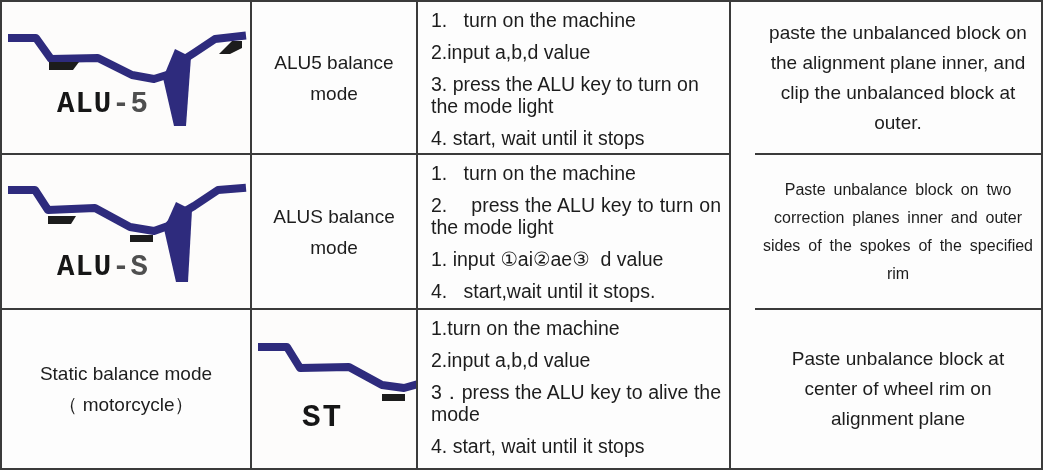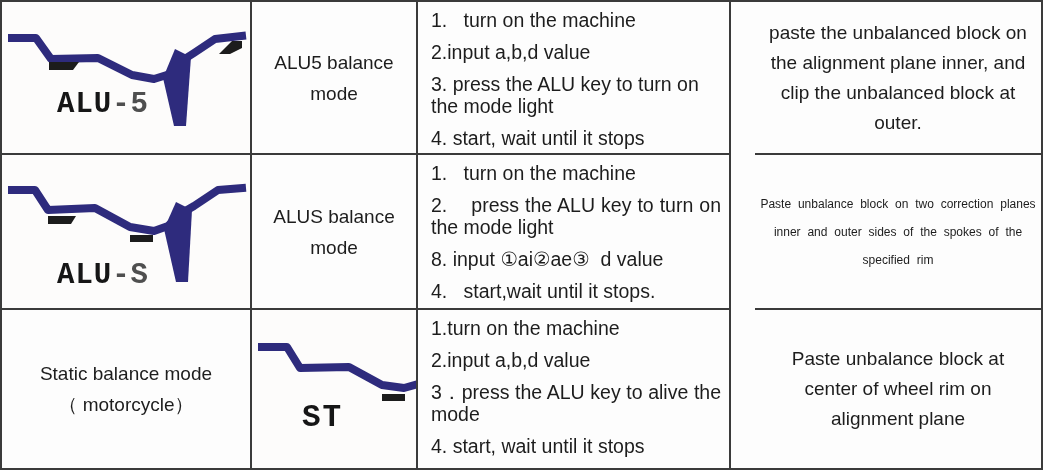--- a/index.html
+++ b/index.html
@@ -34,21 +34,21 @@
 
   
   .stepscell{padding:4px 8px 1px 13px;}
   .step{margin:10px 0 0;font-size:19.5px;line-height:22px;white-space:pre-wrap;}
   .step:first-child{margin-top:3px;}
   .just{text-align:justify;}
 
   
   .desccell{display:flex;justify-content:center;align-items:center;text-align:center;margin-left:24px;}
   .desc{font-size:19px;line-height:30px;max-width:282px;}
-  .desc-sm{font-size:12px;line-height:28px;word-spacing:3.5px;max-width:284px;}
+  .desc-sm{font-size:16px;line-height:28px;word-spacing:3.5px;max-width:284px;}
   .desc-st{max-width:252px;}
 
   .rim-line{fill:none;stroke:#2e2b7d;stroke-width:8;stroke-linejoin:round;stroke-linecap:square;}
   .rim-fill{fill:#2e2b7d;stroke:none;}
   .weight{fill:#1c1c1c;stroke:none;}
 </style>
 </head>
 <body>
 
 <div class="page">
@@ -76,30 +76,30 @@
     <div class="desc">paste the unbalanced block on the alignment plane inner, and clip the unbalanced block at outer.</div>
   </div>
 
   <div class="cell iconcell">
     <svg width="248" height="153" viewBox="0 0 248 153" aria-hidden="true">
       <polyline class="rim-line" points="10,35 33,35 46,55 93,53 128,72 152,76 166,71 180,58 192,51 216,35 240,33"></polyline>
       <polygon class="rim-fill" points="162,74 174,47 190,55 186,127 174,127"></polygon>
       <polygon class="weight" points="46,61 74,61 69,69 46,69"></polygon>
       <rect class="weight" x="128" y="80" width="23" height="7"></rect>
     </svg>
-    <div class="rimlabel" style="top:104px"><span>ALU</span><span class="sfx">-S</span></div>
+    <div class="rimlabel" style="top:96px"><span>ALU</span><span class="sfx">-S</span></div>
   </div>
   <div class="cell modecell">
     <div>ALUS balance mode</div>
     <div></div>
   </div>
   <div class="cell stepscell">
     <p class="step">1.   turn on the machine</p>
     <p class="step just">2.    press the ALU key to turn on the mode light</p>
-    <p class="step">8. input ①ai②ae③  d value</p>
+    <p class="step">1. input ①ai②ae③  d value</p>
     <p class="step">4.   start,wait until it stops.</p>
   </div>
   <div class="cell lastcol desccell">
     <div class="desc desc-sm">Paste unbalance block on two correction planes inner and outer sides of the spokes of the specified rim</div>
   </div>
 
   <div class="cell lastrow modecell">
     <div>Static balance mode</div>
     <div>（ motorcycle）</div>
   </div>

